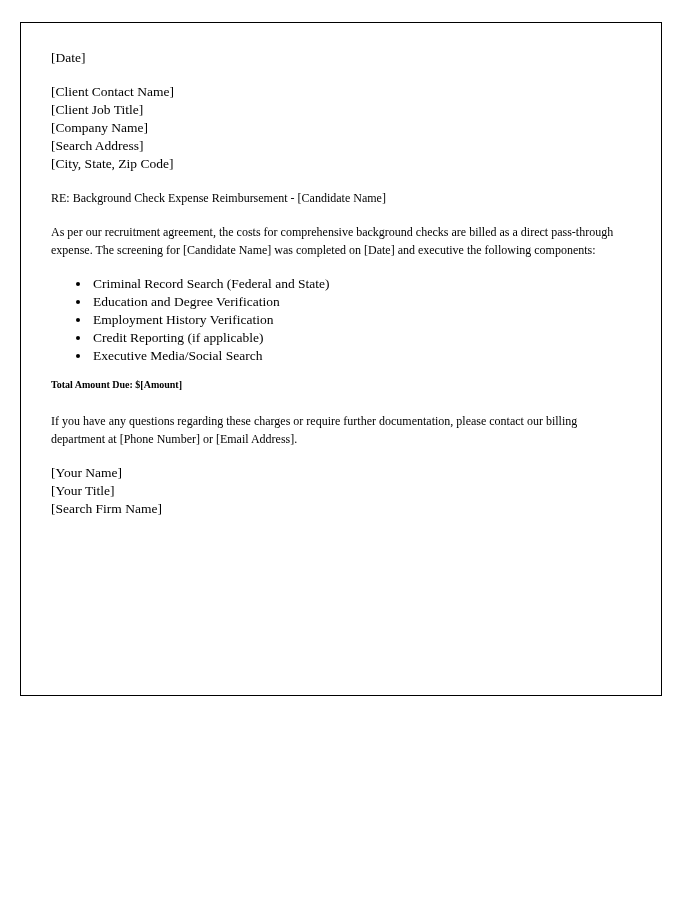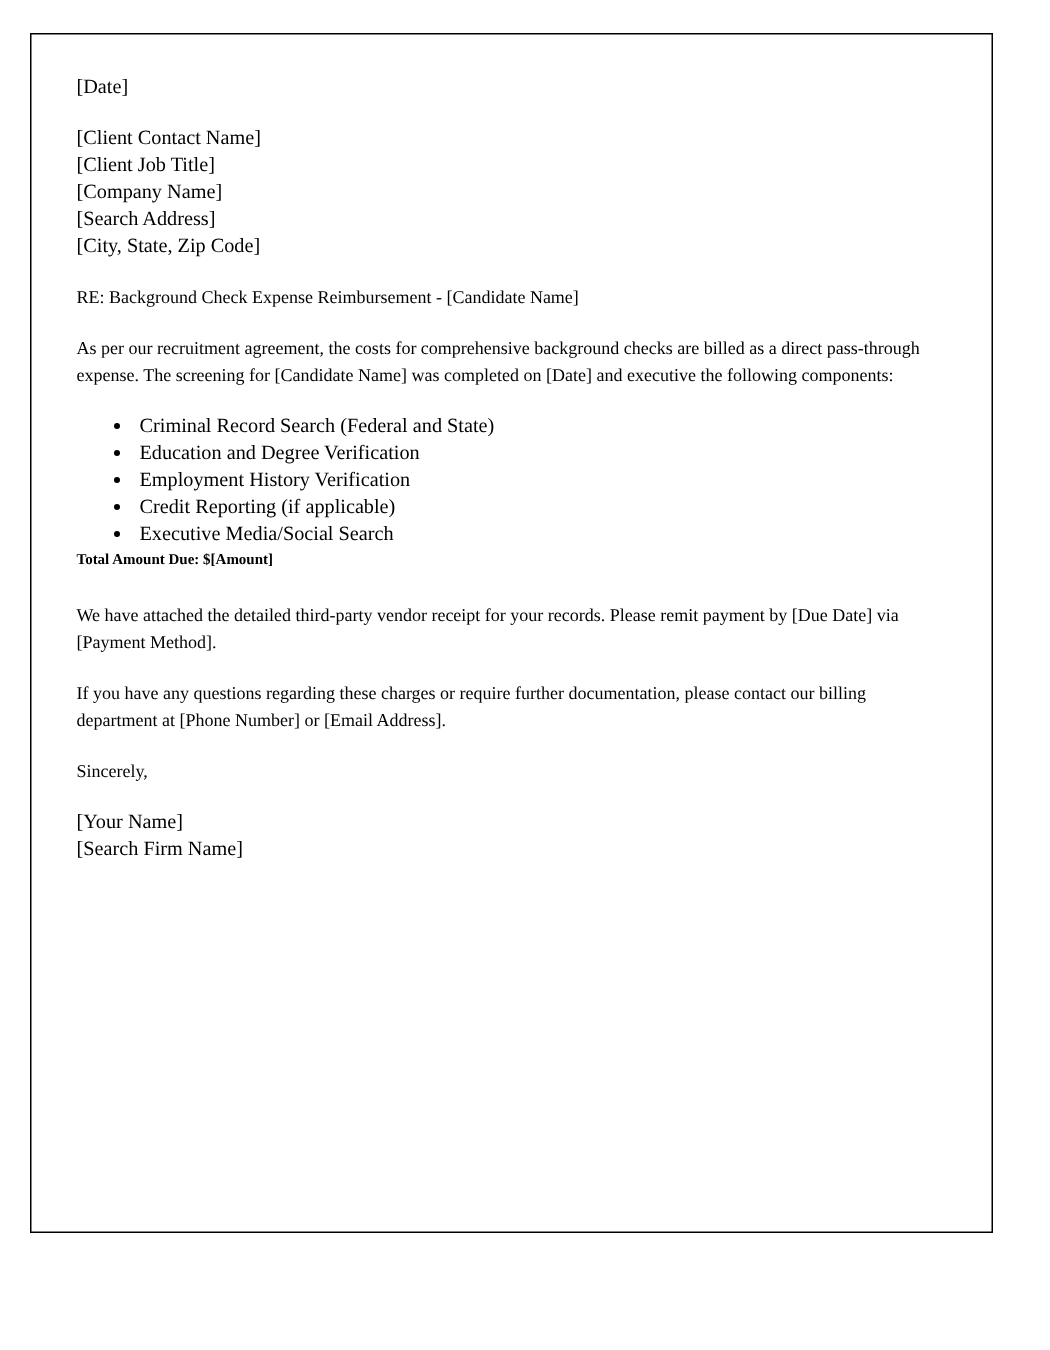--- a/index.html
+++ b/index.html
@@ -9,41 +9,41 @@
     width: 700px;
     height: 900px;
     font-family: "Liberation Serif", "DejaVu Serif", serif;
     color: #000000;
   }
   .page {
     position: absolute;
     left: 20px;
     top: 22px;
     width: 642px;
-    height: 800px;
+    height: 674px;
     border: 1px solid #000000;
     box-sizing: border-box;
     padding: 26px 30px;
     overflow: hidden;
   }
   .line {
     font-size: 13.5px;
     line-height: 18px;
     margin: 0;
   }
   .block {
     margin: 0 0 16px 0;
   }
   .para {
     font-size: 12px;
     line-height: 18px;
     margin: 0 0 16px 0;
   }
   ul.components {
-    margin: 0 0 0 0;
+    margin: 0 0 11px 0;
     padding: 0 0 0 40px;
     font-size: 13.5px;
     line-height: 18px;
   }
   ul.components li {
     margin: 0;
     padding-left: 2px;
   }
   .total {
     font-weight: bold;
@@ -76,24 +76,23 @@
   <ul class="components">
     <li>Criminal Record Search (Federal and State)</li>
     <li>Education and Degree Verification</li>
     <li>Employment History Verification</li>
     <li>Credit Reporting (if applicable)</li>
     <li>Executive Media/Social Search</li>
   </ul>
 
   <p class="total">Total Amount Due: $[Amount]</p>
 
-  <p class="para">We have attached the detailed third-party vendor receipt for your records. Please remit payment by [Due Date] via [Payment Method].</p>
 
   <p class="para">If you have any questions regarding these charges or require further documentation, please contact our billing department at [Phone Number] or [Email Address].</p>
 
-  <p class="para">Sincerely,</p>
 
   <div class="block">
     <p class="line">[Your Name]</p>
+    <p class="line">[Your Title]</p>
     <p class="line">[Search Firm Name]</p>
   </div>
 
 </div>
 
 </body></html>

